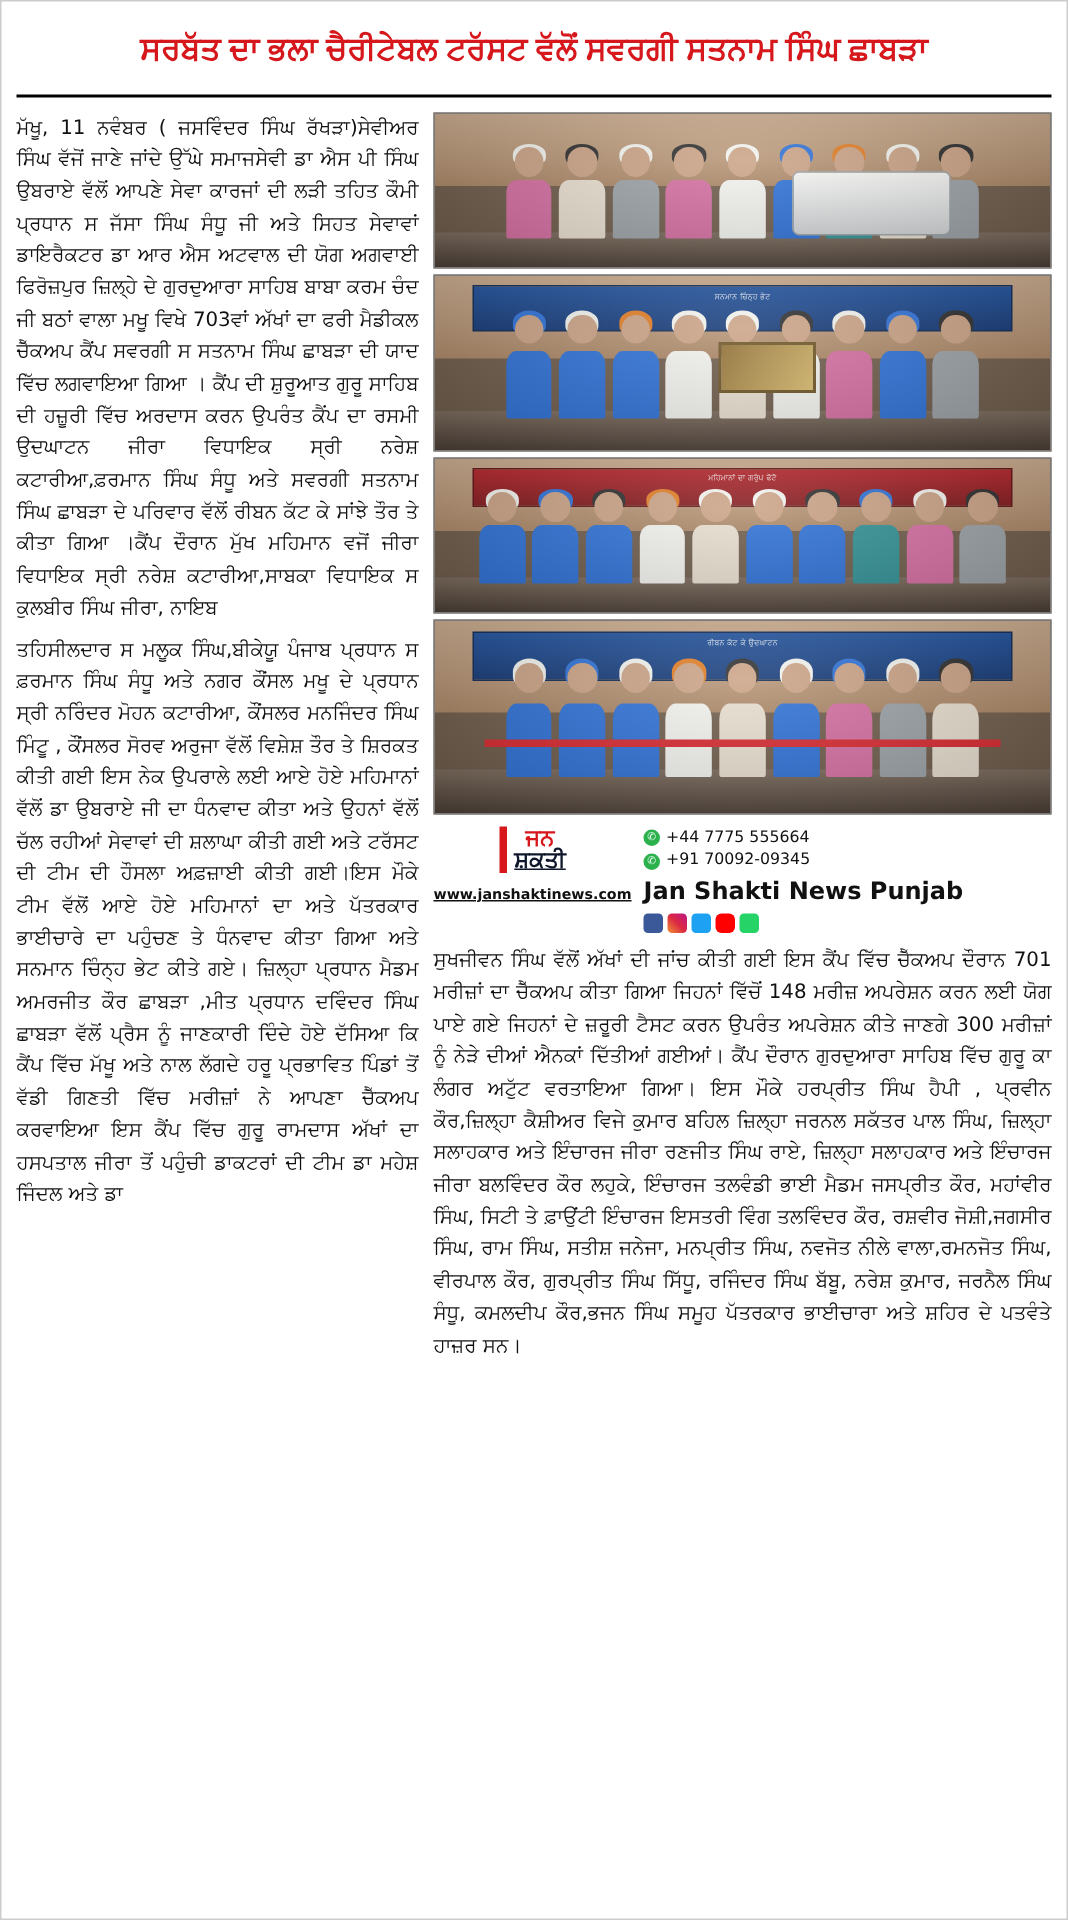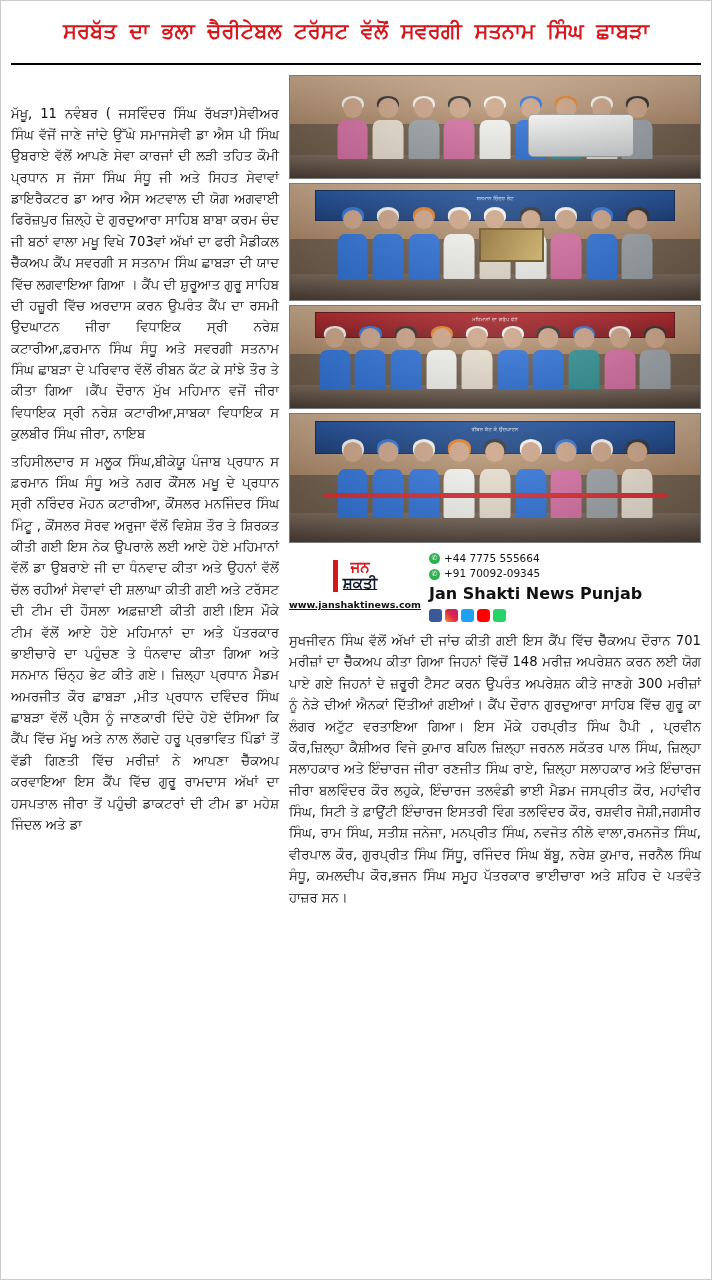--- a/index.html
+++ b/index.html
@@ -23,21 +23,21 @@
   .headline {
     padding: 16px 14px 6px 14px;
     text-align: center;
   }
   .headline-line {
     color: #d6171c;
     font-weight: bold;
     font-size: 21px;
     line-height: 1.5;
     letter-spacing: 0px;
-    font-family: Liberation Mono, monospace;
+    font-family: Liberation Sans, sans-serif;
   }
   .rule {
     height: 2px;
     background: #000;
     margin: 8px 10px 0 10px;
   }
   
   .content {
     display: flex;
     padding: 10px 10px 8px 10px;
@@ -46,21 +46,20 @@
   .col {
     font-size: 13.2px;
     line-height: 1.62;
     text-align: justify;
     color: #111;
     font-family: "DejaVu Sans", sans-serif;
   }
   .col-left {
     width: 268px;
     flex: 0 0 268px;
-    margin-top: 28px;
   }
   .col-right {
     flex: 1 1 auto;
     min-width: 0;
   }
   .col p { margin: 0 0 6px 0; }
 
   
   .photos {
     width: 100%;
@@ -149,21 +148,21 @@
   }
   .ph-caption {
     position: absolute; left: 10%; top: 10%; right: 10%;
     color: #fff; font-size: 5px; text-align: center; letter-spacing: .2px;
     opacity: .9;
   }
 
   
   .logostrip {
     display: flex;
-    align-items: center;
+    align-items: flex-start;
     gap: 8px;
     margin: 4px 0 8px 0;
   }
   .logo-box { flex: 0 0 112px; text-align: center; }
   .logo-mark {
     display: inline-block;
     font-weight: bold;
     font-size: 15px;
     color: #d6171c;
     line-height: 1.05;

